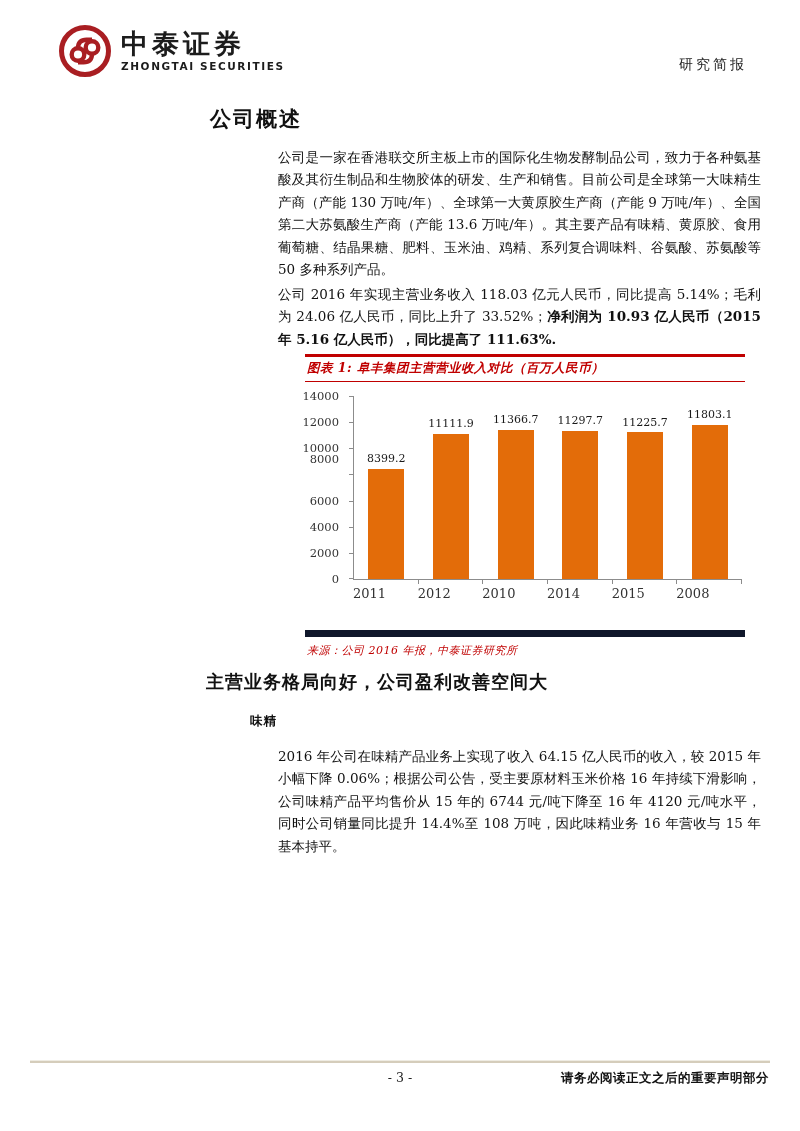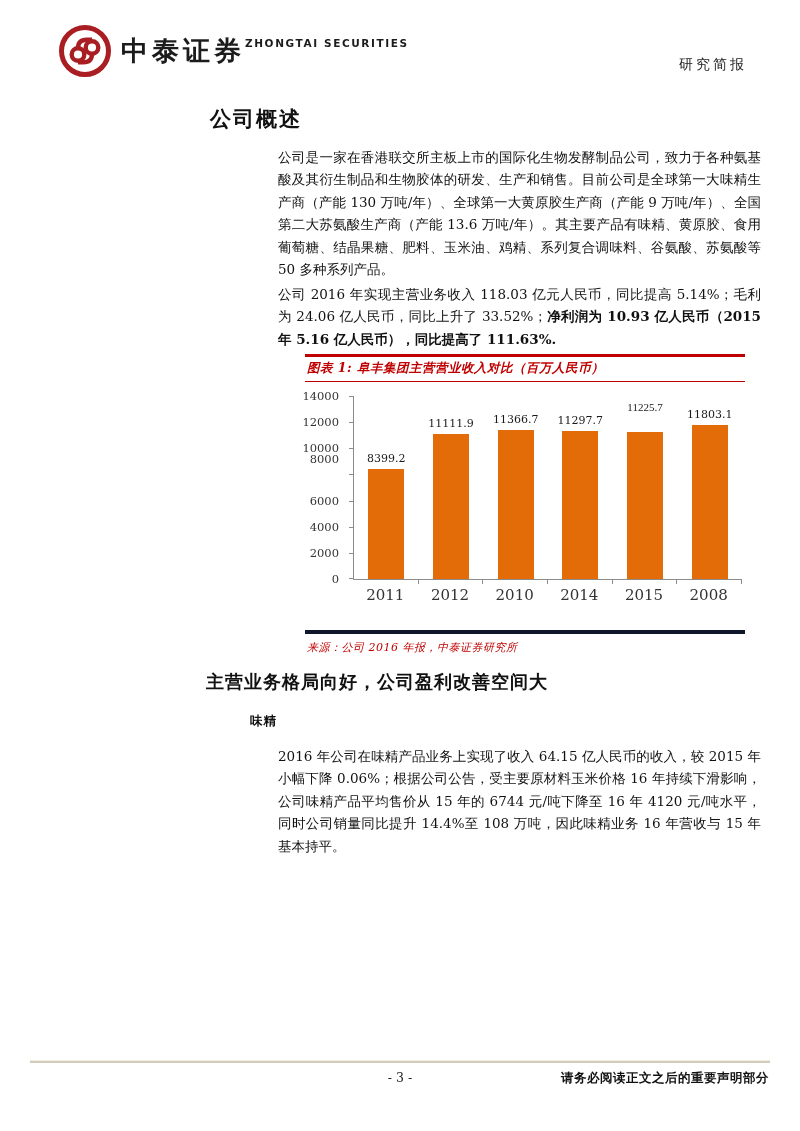--- a/index.html
+++ b/index.html
@@ -7,21 +7,21 @@
     position:relative;
     width:800px;height:1131px;
     background:#ffffff;
     font-family:"DejaVu Serif","Liberation Serif",serif;
     color:#111;
     overflow:hidden;
   }
   
   .brand{position:absolute;left:58px;top:24px;display:flex;align-items:center;}
   .brand-mark{width:54px;height:54px;}
-  .brand-text{margin-left:9px;display:flex;flex-direction:row;justify-content:center;}
+  .brand-text{margin-left:9px;display:flex;flex-direction:column;justify-content:center;}
   .brand-cn{font-size:27px;font-weight:bold;letter-spacing:4px;color:#1c1c1c;line-height:30px;font-family:"DejaVu Sans","Liberation Sans",sans-serif;}
   .brand-en{font-size:10.5px;font-weight:bold;letter-spacing:1.6px;color:#1c1c1c;line-height:14px;font-family:"DejaVu Sans","Liberation Sans",sans-serif;}
   .report-type{position:absolute;right:53px;top:56px;font-size:14px;letter-spacing:3px;color:#222;}
   
   .sec-title{position:absolute;left:210px;top:105px;font-size:21px;font-weight:bold;letter-spacing:2px;font-family:Liberation Mono, monospace;}
   .para{position:absolute;left:278px;width:483px;font-size:13.5px;line-height:22.4px;text-align:justify;margin:0;}
   .p1{top:146px;}
   .p2{top:283px;}
   .p3{top:745px;}
   .main-heading{position:absolute;left:206px;top:670px;font-size:18px;font-weight:bold;letter-spacing:1px;}
@@ -35,23 +35,23 @@
   }
   .chart-area{position:relative;height:244px;margin-top:2px;}
   .y-labels{position:absolute;left:0;top:12px;width:42px;height:183px;}
   .y-labels div{position:absolute;right:8px;font-size:11.5px;color:#333;width:42px;text-align:right;font-family:"DejaVu Serif","Liberation Serif",serif;}
   .plot{position:absolute;left:48px;top:12px;width:388px;height:183px;border-left:1px solid #8c8c8c;border-bottom:1px solid #8c8c8c;}
   .ytickmark{position:absolute;left:-5px;width:4px;height:1px;background:#8c8c8c;}
   .xtickmark{position:absolute;bottom:-5px;width:1px;height:4px;background:#8c8c8c;}
   .bar{position:absolute;bottom:0;}
   .bar-label{position:absolute;font-size:11px;color:#1a1a1a;text-align:center;width:80px;}
   .x-labels{position:absolute;left:48px;top:200px;width:388px;height:18px;}
-  .x-labels div{position:absolute;top:2px;font-size:15px;color:#333;text-align:center;}
+  .x-labels div{position:absolute;top:2px;font-size:13px;color:#333;}
   .fig-source{
-    border-top:4px solid #0f172a;margin-top:2px;padding:6px 2px 0 2px;
+    border-top:7px solid #0f172a;margin-top:2px;padding:6px 2px 0 2px;
     color:#c00000;font-style:italic;font-size:11px;letter-spacing:0.5px;
   }
   
   .footer-rule{position:absolute;left:30px;top:1060px;width:740px;height:2px;background:#d5cdbb;border-top:1px solid #efece3;}
   .footer-page{position:absolute;left:0;right:0;top:1070px;text-align:center;font-size:12.5px;color:#222;}
   .footer-disclaimer{position:absolute;right:31px;top:1070px;font-size:12.5px;font-weight:bold;color:#111;letter-spacing:0.5px;}
 </style>
 </head>
 <body>
 
@@ -104,21 +104,21 @@
           <div class="bar" style="left: 79px; width: 36px; height: 145.248px; background: rgb(227, 108, 9);"></div>
           <div class="bar-label" style="left: 57px; bottom: 149.248px;">11111.9</div>
           <div class="xtickmark" style="left: 128.333px;"></div>
           <div class="bar" style="left: 143.667px; width: 36px; height: 148.579px; background: rgb(227, 108, 9);"></div>
           <div class="bar-label" style="left: 121.667px; bottom: 152.579px;">11366.7</div>
           <div class="xtickmark" style="left: 193px;"></div>
           <div class="bar" style="left: 208.333px; width: 36px; height: 147.677px; background: rgb(227, 108, 9);"></div>
           <div class="bar-label" style="left: 186.333px; bottom: 151.677px;">11297.7</div>
           <div class="xtickmark" style="left: 257.667px;"></div>
           <div class="bar" style="left: 273px; width: 36px; height: 146.736px; background: rgb(227, 108, 9);"></div>
-          <div class="bar-label" style="left: 251px; bottom: 166px; font-family: Liberation Serif, serif;">11225.7</div>
+          <div class="bar-label" style="left: 251px; bottom: 150px;">11225.7</div>
           <div class="xtickmark" style="left: 322.333px;"></div>
           <div class="bar" style="left: 337.667px; width: 36px; height: 154.283px; background: rgb(227, 108, 9);"></div>
           <div class="bar-label" style="left: 315.667px; bottom: 158.283px;">11803.1</div>
           <div class="xtickmark" style="left: 387px;"></div>
         </div>
       <div class="x-labels">
           <div style="left: 0px; width: 64.6667px;">2011</div>
           <div style="left: 64.6667px; width: 64.6667px;">2012</div>
           <div style="left: 129.333px; width: 64.6667px;">2010</div>
           <div style="left: 194px; width: 64.6667px;">2014</div>

